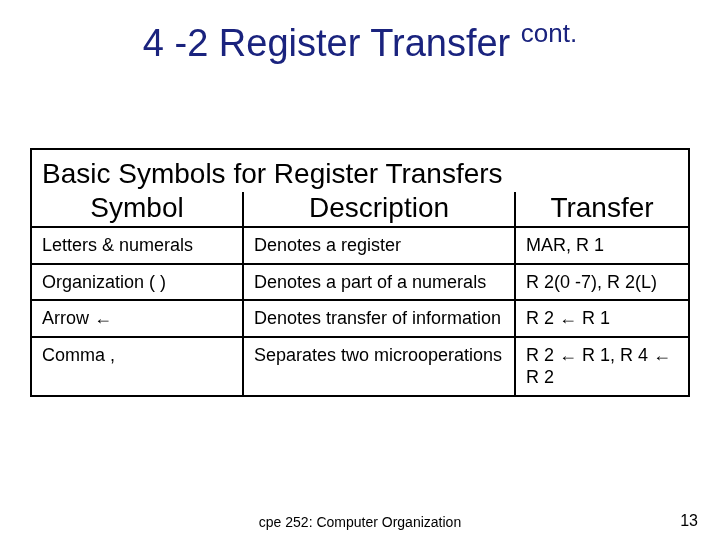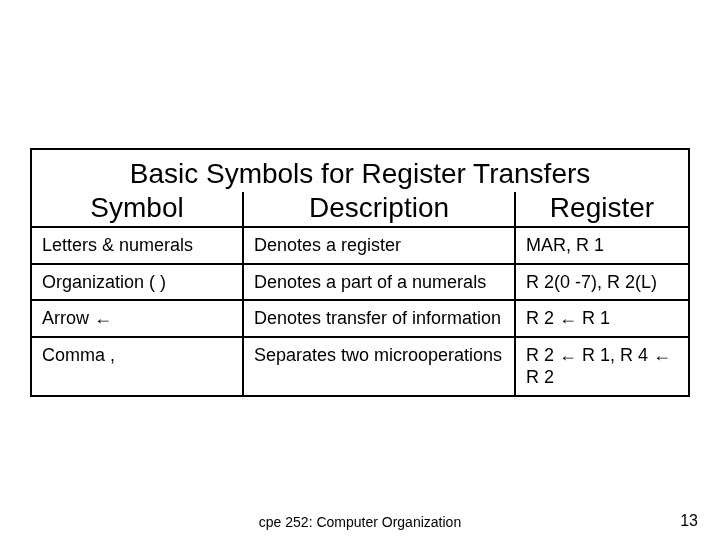--- a/index.html
+++ b/index.html
@@ -42,21 +42,21 @@
     width: 100%;
   }
   td, th {
     border: 2px solid #000;
     padding: 6px 10px;
     vertical-align: top;
     text-align: left;
     font-weight: normal;
   }
   .caption-cell {
-    text-align: center;
+    text-align: left;
     font-size: 28px;
     border-bottom: none;
     padding-top: 8px;
     padding-bottom: 2px;
     margin-left: 44px;
   }
   .head-row td {
     border-top: none;
     font-size: 28px;
     text-align: center;
@@ -82,31 +82,34 @@
     bottom: 10px;
     right: 22px;
     font-size: 16px;
     margin-left: 40px;
   }
 </style>
 </head>
 <body>
 <div class="slide">
 
+<div class="title">
+  <span>4 -2 Register Transfer </span><sup>cont.</sup>
+</div>
 
 <div class="tablewrap">
   <table>
     <tbody>
           <tr>
       <td colspan="3" class="caption-cell">Basic Symbols for Register Transfers</td>
     </tr>
     <tr class="head-row">
       <td class="col-symbol">Symbol</td>
       <td class="col-desc">Description</td>
-      <td>Register</td>
+      <td>Transfer</td>
     </tr>
     <tr class="body-row">
       <td>Letters &amp; numerals</td>
       <td>Denotes a register</td>
       <td>MAR, R 1</td>
     </tr>
     <tr class="body-row">
       <td>Organization (  )</td>
       <td>Denotes a part of a numerals</td>
       <td>R 2(0 -7), R 2(L)</td>

